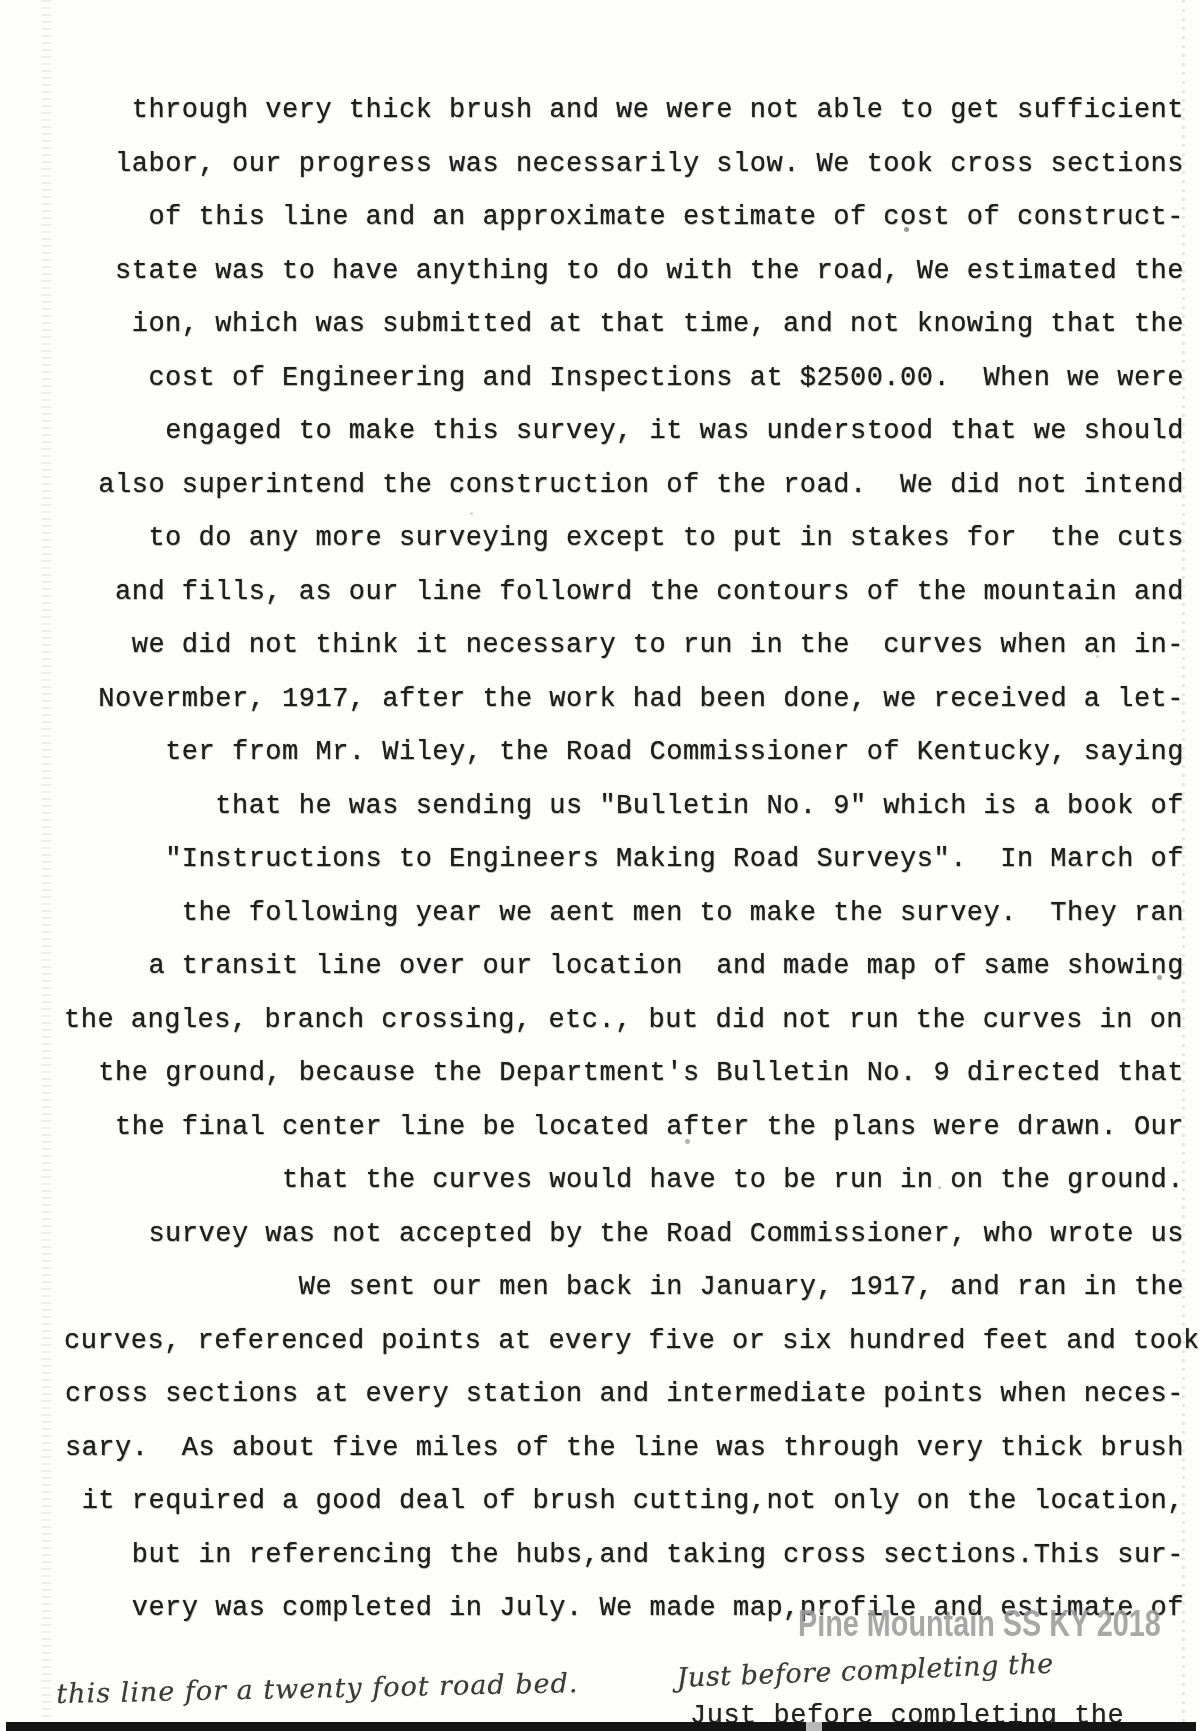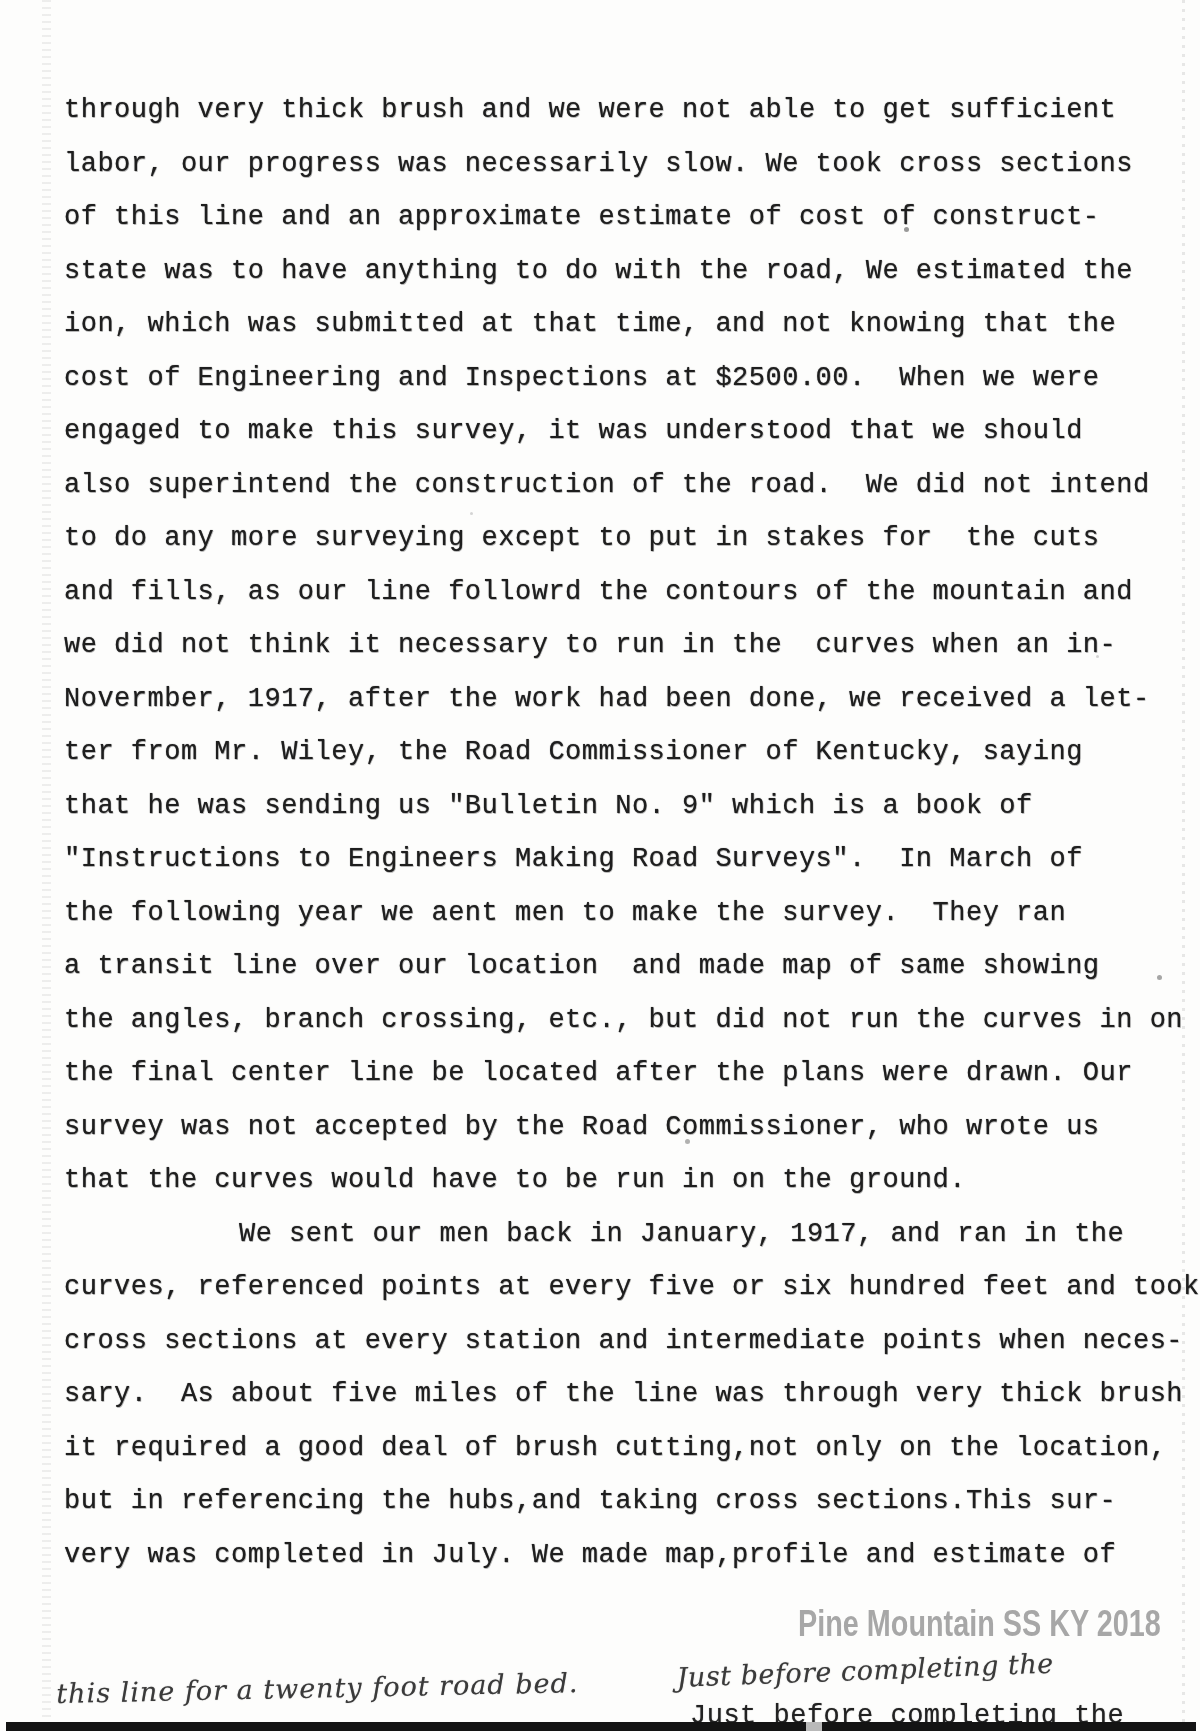--- a/index.html
+++ b/index.html
@@ -7,20 +7,21 @@
     width: 1200px; height: 1731px;
     background: #fdfdfc;
     font-family: "Liberation Mono", "DejaVu Sans Mono", monospace;
     overflow: hidden;
   }
   .page {
     position: relative;
     width: 1200px; height: 1731px;
     background: #fdfdfc;
     overflow: hidden;
+    text-align: right;
   }
   
   .typed {
     position: absolute;
     left: 64px; top: 84px;
     width: 1120px;
     color: #1e1e1e;
     font-size: 27px;
     letter-spacing: 0.5px;
     text-shadow: 0 0 1px rgba(25,25,25,0.65), 0.6px 0.5px 0 rgba(45,45,45,0.28);
@@ -140,23 +141,24 @@
       <div class="tline">to do any more surveying except to put in stakes for  the cuts</div>
       <div class="tline">and fills, as our line followrd the contours of the mountain and</div>
       <div class="tline">we did not think it necessary to run in the  curves when an in-</div>
       <div class="tline">Novermber, 1917, after the work had been done, we received a let-</div>
       <div class="tline">ter from Mr. Wiley, the Road Commissioner of Kentucky, saying</div>
       <div class="tline">that he was sending us "Bulletin No. 9" which is a book of</div>
       <div class="tline">"Instructions to Engineers Making Road Surveys".  In March of</div>
       <div class="tline">the following year we aent men to make the survey.  They ran</div>
       <div class="tline">a transit line over our location  and made map of same showing</div>
       <div class="tline">the angles, branch crossing, etc., but did not run the curves in on .</div>
+      <div class="tline">the ground, because the Department's Bulletin No. 9 directed that</div>
       <div class="tline">the final center line be located after the plans were drawn. Our</div>
+      <div class="tline">that the curves would have to be run in on the ground.</div>
       <div class="tline">survey was not accepted by the Road Commissioner, who wrote us</div>
-      <div class="tline">that the curves would have to be run in on the ground.</div>
       <div class="tline" style="padding-left: 175px;">We sent our men back in January, 1917, and ran in the</div>
       <div class="tline">curves, referenced points at every five or six hundred feet and took</div>
       <div class="tline">cross sections at every station and intermediate points when neces-</div>
       <div class="tline">sary.  As about five miles of the line was through very thick brush</div>
       <div class="tline">it required a good deal of brush cutting,not only on the location,</div>
       <div class="tline">but in referencing the hubs,and taking cross sections.This sur-</div>
       <div class="tline">very was completed in July. We made map,profile and estimate of</div>
     </div>
 
   <div class="hw hw-left">this line for a twenty foot road bed.</div>

